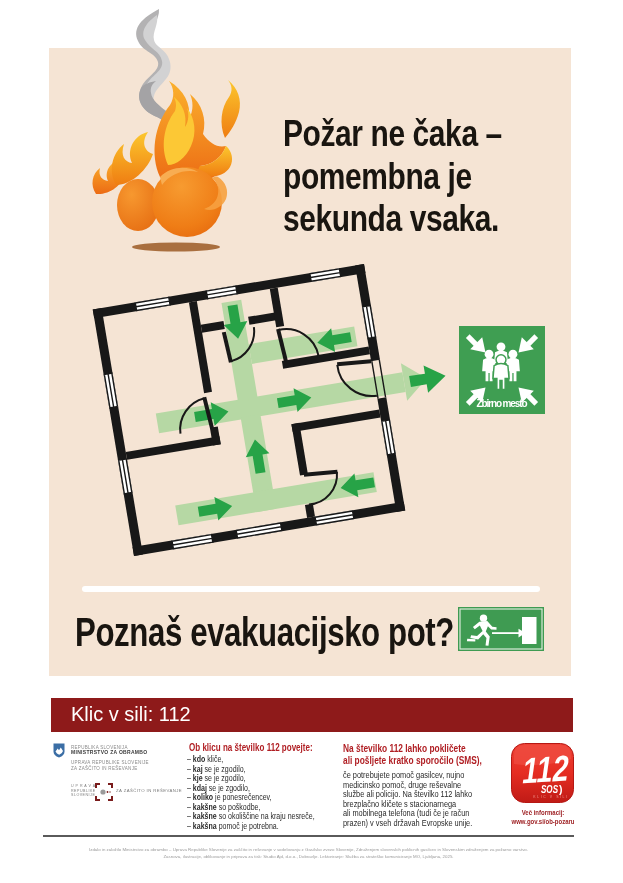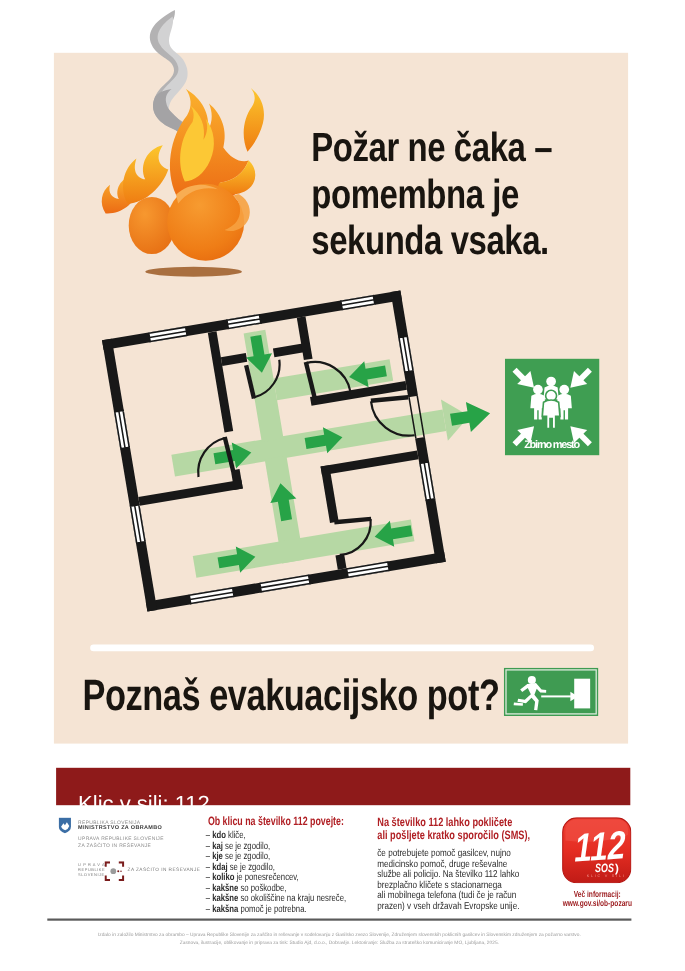--- a/index.html
+++ b/index.html
@@ -272,21 +272,21 @@
 
     <rect x="34" y="25.2" width="27" height="1.8"></rect>
     <polygon points="60.5,21.8 60.5,30.4 67.5,26.1"></polygon>
 
     <rect x="64" y="10" width="14.5" height="27"></rect>
   </g>
 </svg>
 
 <div class="abs" style="left:51px;top:698px;width:522px;height:34px;background:#8e1a1a;"></div>
 
-<div class="abs" style="left:71px;top:720px;color:#fff;font-size:20px;transform:scaleX(1);transform-origin:0 0;">Klic v sili: 112</div>
+<div class="abs" style="left:71px;top:703px;color:#fff;font-size:20px;transform:scaleX(1);transform-origin:0 0;">Klic v sili: 112</div>
 
 <svg class="abs" style="left:53px;top:743px;" width="12" height="15" viewBox="0 0 12 15">
   <path d="M0.5,0.5 h11 v8 q0,4 -5.5,6 q-5.5,-2 -5.5,-6 z" fill="#3b6ea5"></path>
   <path d="M2.5,8.5 l2.2,-3 1.3,1.7 1.8,-2.6 2.2,3.4 q-0.8,2.8 -3.8,3.7 q-2.6,-0.9 -3.7,-3.2 z" fill="#fff"></path>
 </svg>
 
 <div class="abs" style="left:71px;top:745px;font-size:4.5px;line-height:5.4px;color:#8a8a8a;letter-spacing:0.3px;">REPUBLIKA SLOVENIJA<br><b style="color:#3a3a3a;font-size:5px;">MINISTRSTVO ZA OBRAMBO</b></div>
 
 <div class="abs" style="left:71px;top:760px;font-size:4.5px;line-height:5.8px;color:#8a8a8a;letter-spacing:0.3px;">UPRAVA REPUBLIKE SLOVENIJE<br>ZA ZAŠČITO IN REŠEVANJE</div>
 

